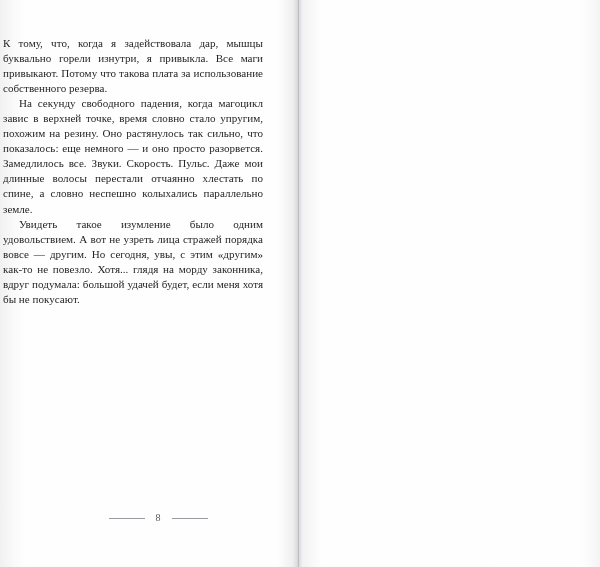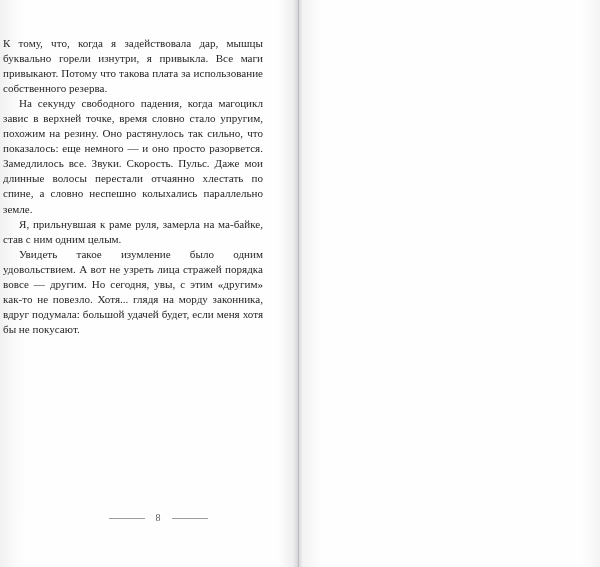--- a/index.html
+++ b/index.html
@@ -139,21 +139,20 @@
 </style>
 </head>
 <body>
 
 <div id="book-spread">
 
   <div class="page left">
     <div class="text-column left">
       <p class="para cont">К тому, что, когда я задействовала дар, мышцы буквально горели изнутри, я привыкла. Все маги привыкают. Потому что такова плата за использование собственного резерва.</p>
       <p class="para">На секунду свободного падения, когда магоцикл завис в верхней точке, время словно стало упругим, похожим на резину. Оно растянулось так сильно, что показалось: еще немного — и оно просто разорвется. Замедлилось все. Звуки. Скорость. Пульс. Даже мои длинные волосы перестали отчаянно хлестать по спине, а словно неспешно колыхались параллельно земле.</p>
-      <p class="para">Я, прильнувшая к раме руля, замерла на ма-байке, став с ним одним целым.</p>
       <p class="para">Увидеть такое изумление было одним удовольствием. А вот не узреть лица стражей порядка вовсе — другим. Но сегодня, увы, с этим «другим» как-то не повезло. Хотя... глядя на морду законника, вдруг подумала: большой удачей будет, если меня хотя бы не покусают.</p>
     </div>
 
     <div class="folio left">
       <span class="rule"></span>
       <span class="num">8</span>
       <span class="rule"></span>
     </div>
   </div>
 

